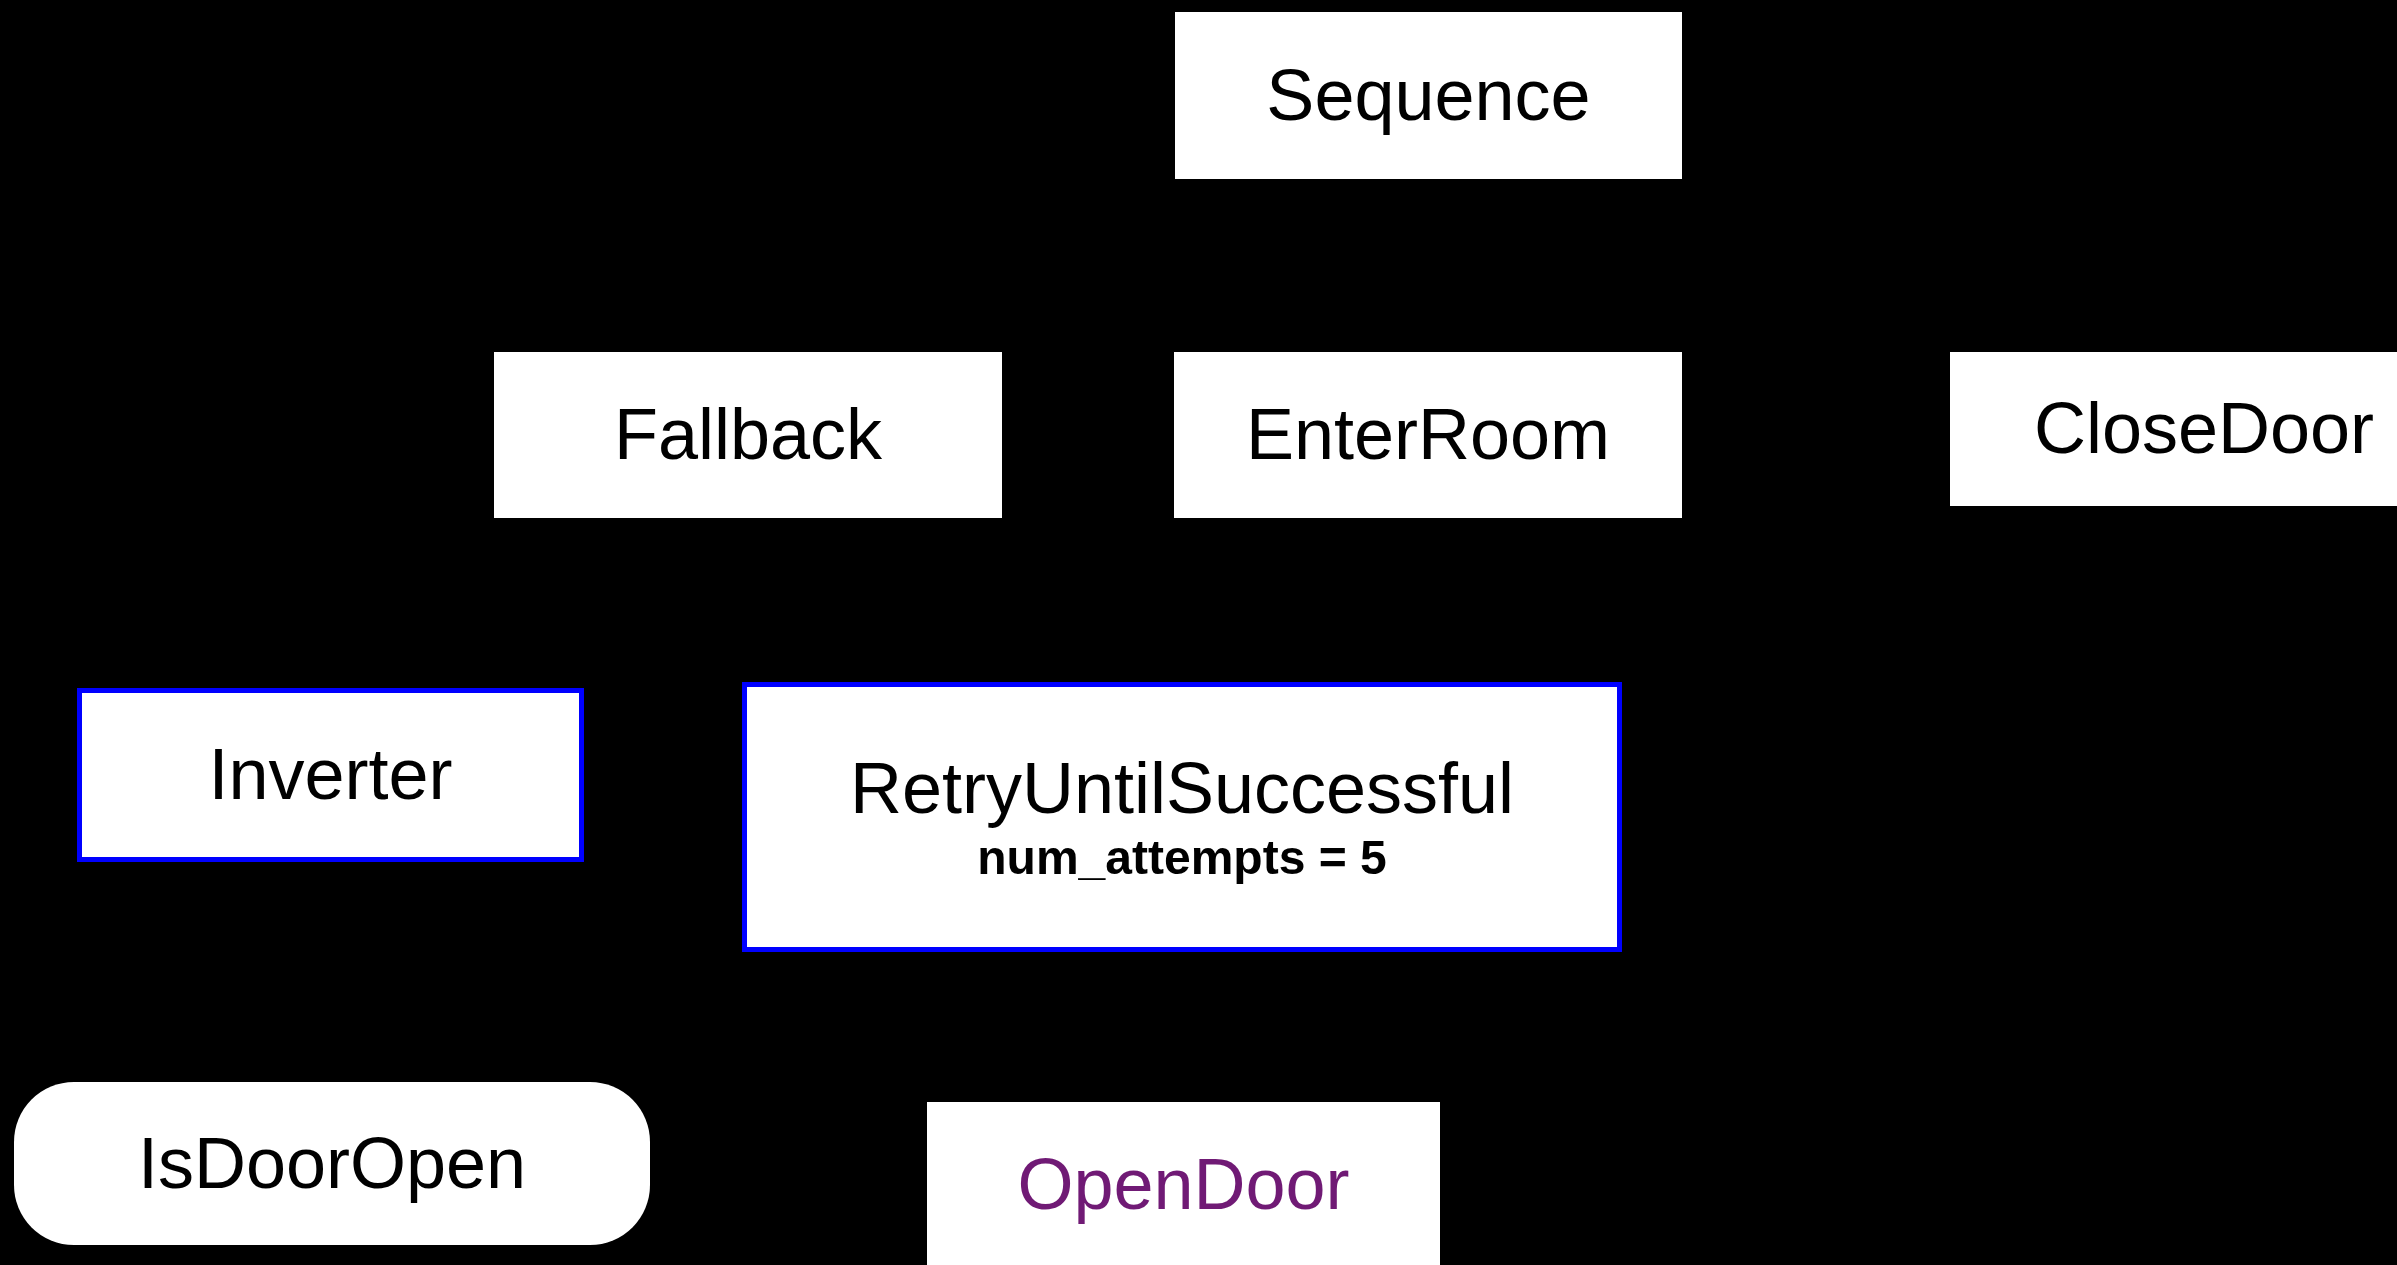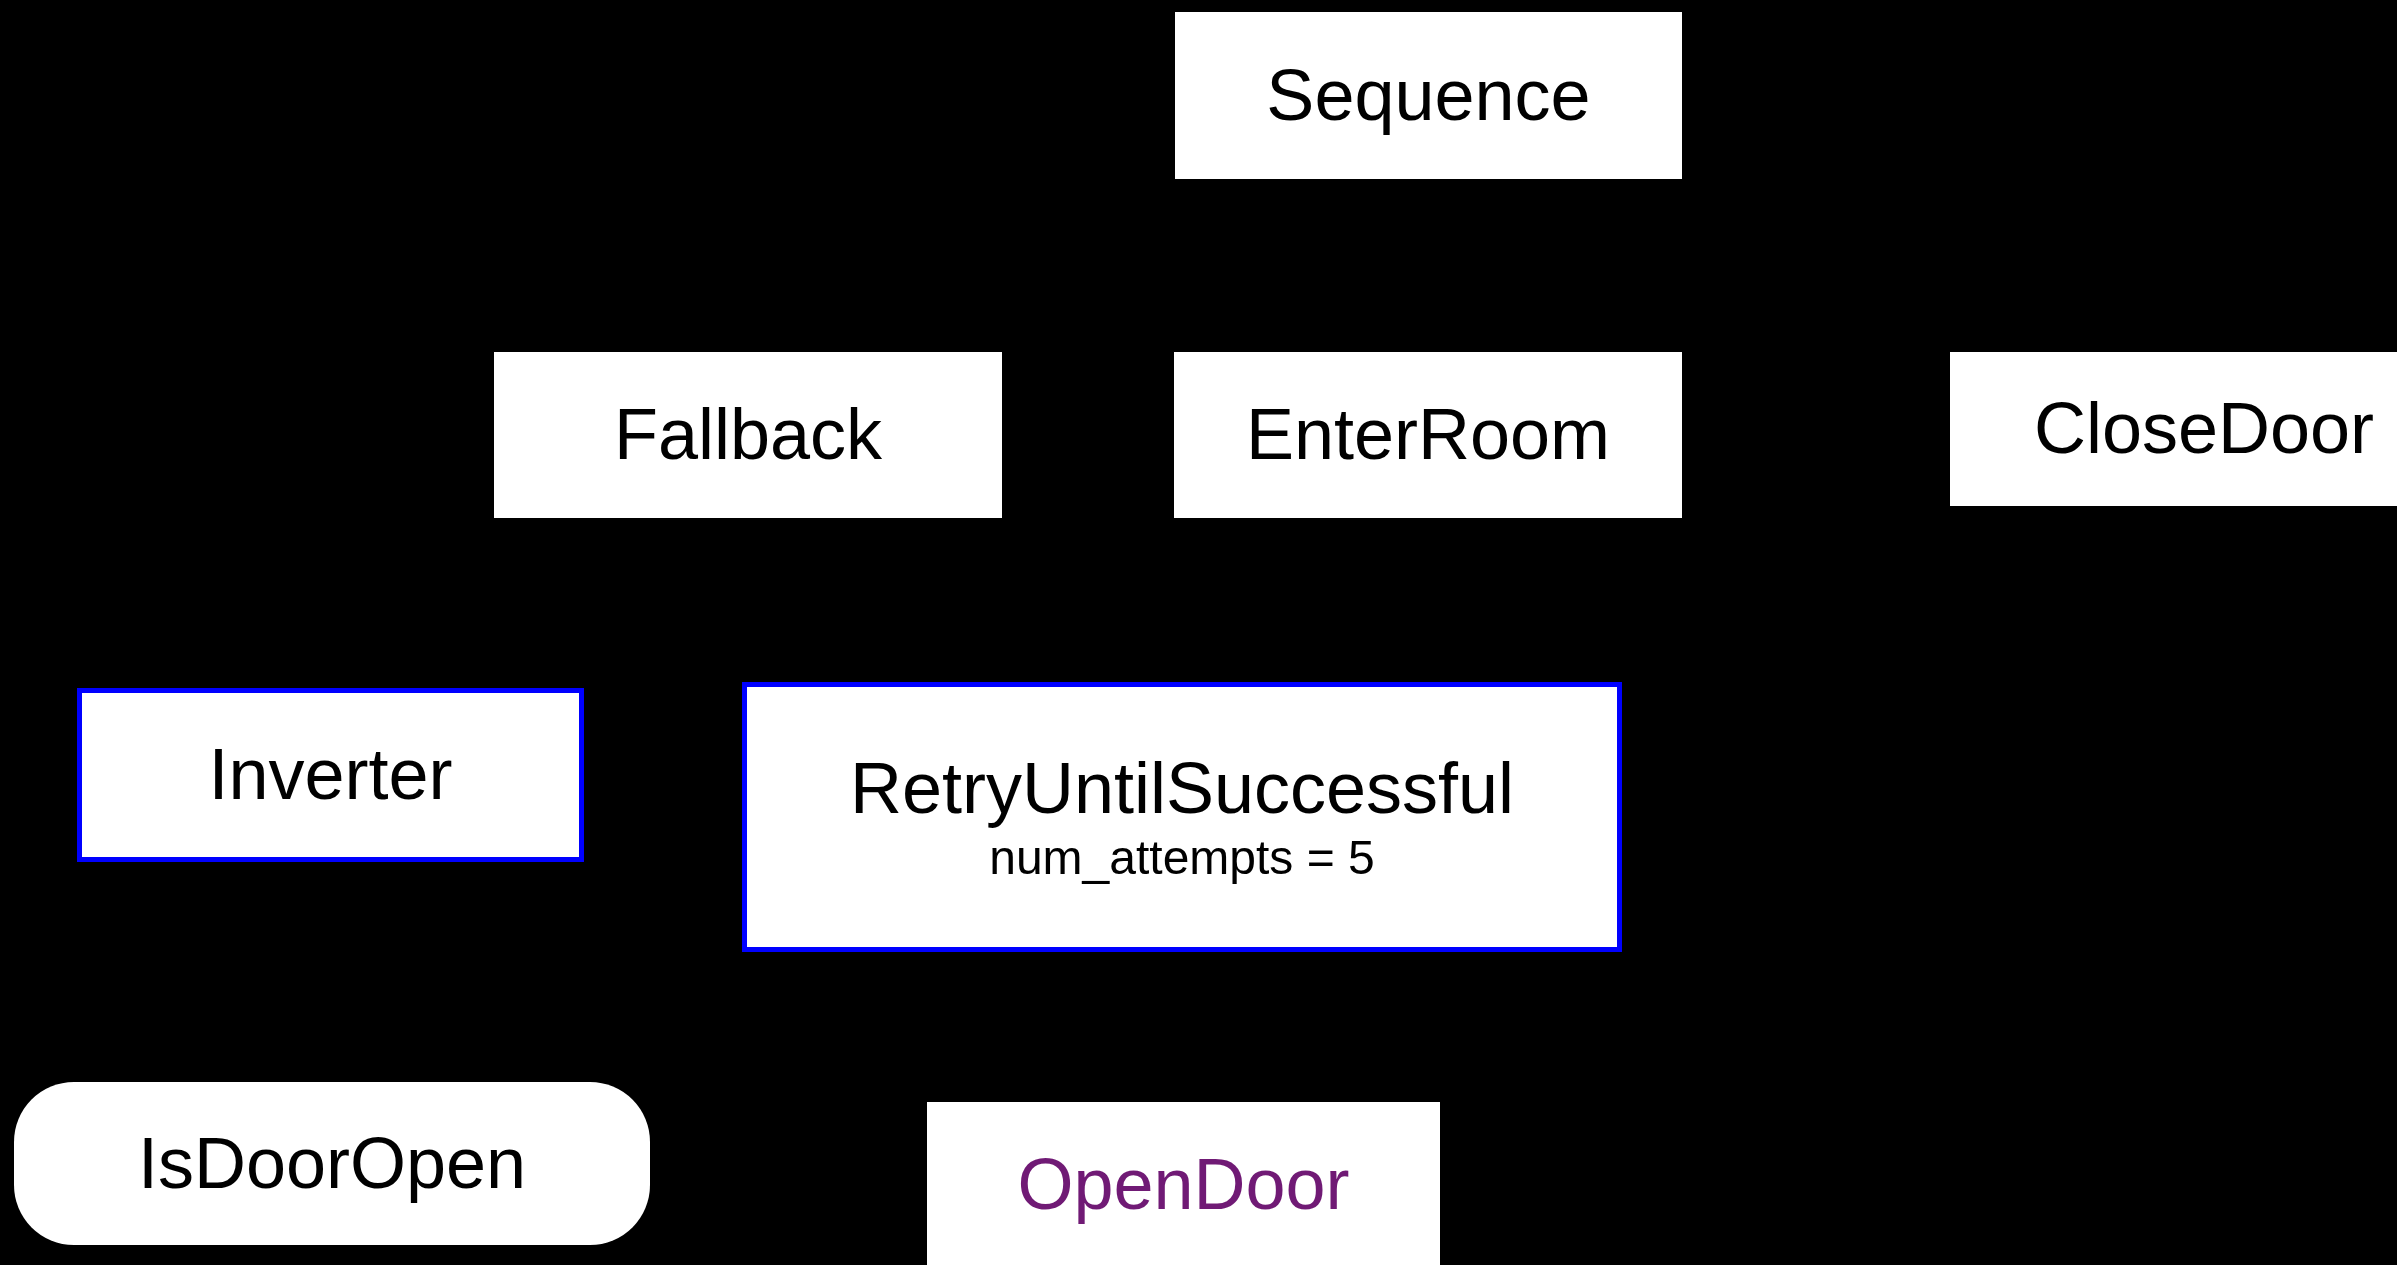--- a/index.html
+++ b/index.html
@@ -42,21 +42,21 @@
     border-radius: 60px;
   }
   .node-label {
     font-size: 72px;
     font-weight: 400;
     letter-spacing: 0px;
     white-space: nowrap;
   }
   .node-param {
     font-size: 48px;
-    font-weight: 400;
+    font-weight: 700;
     white-space: nowrap;
     margin-top: 6px;
   }
 </style>
 </head>
 <body>
 
 <div id="canvas" style="background: rgb(0, 0, 0);">
     <div class="node node-control" style="left: 1175px; top: 12px; width: 507px; height: 167px; background: rgb(255, 255, 255); color: rgb(0, 0, 0);">
       <div class="node-label">Sequence</div>

